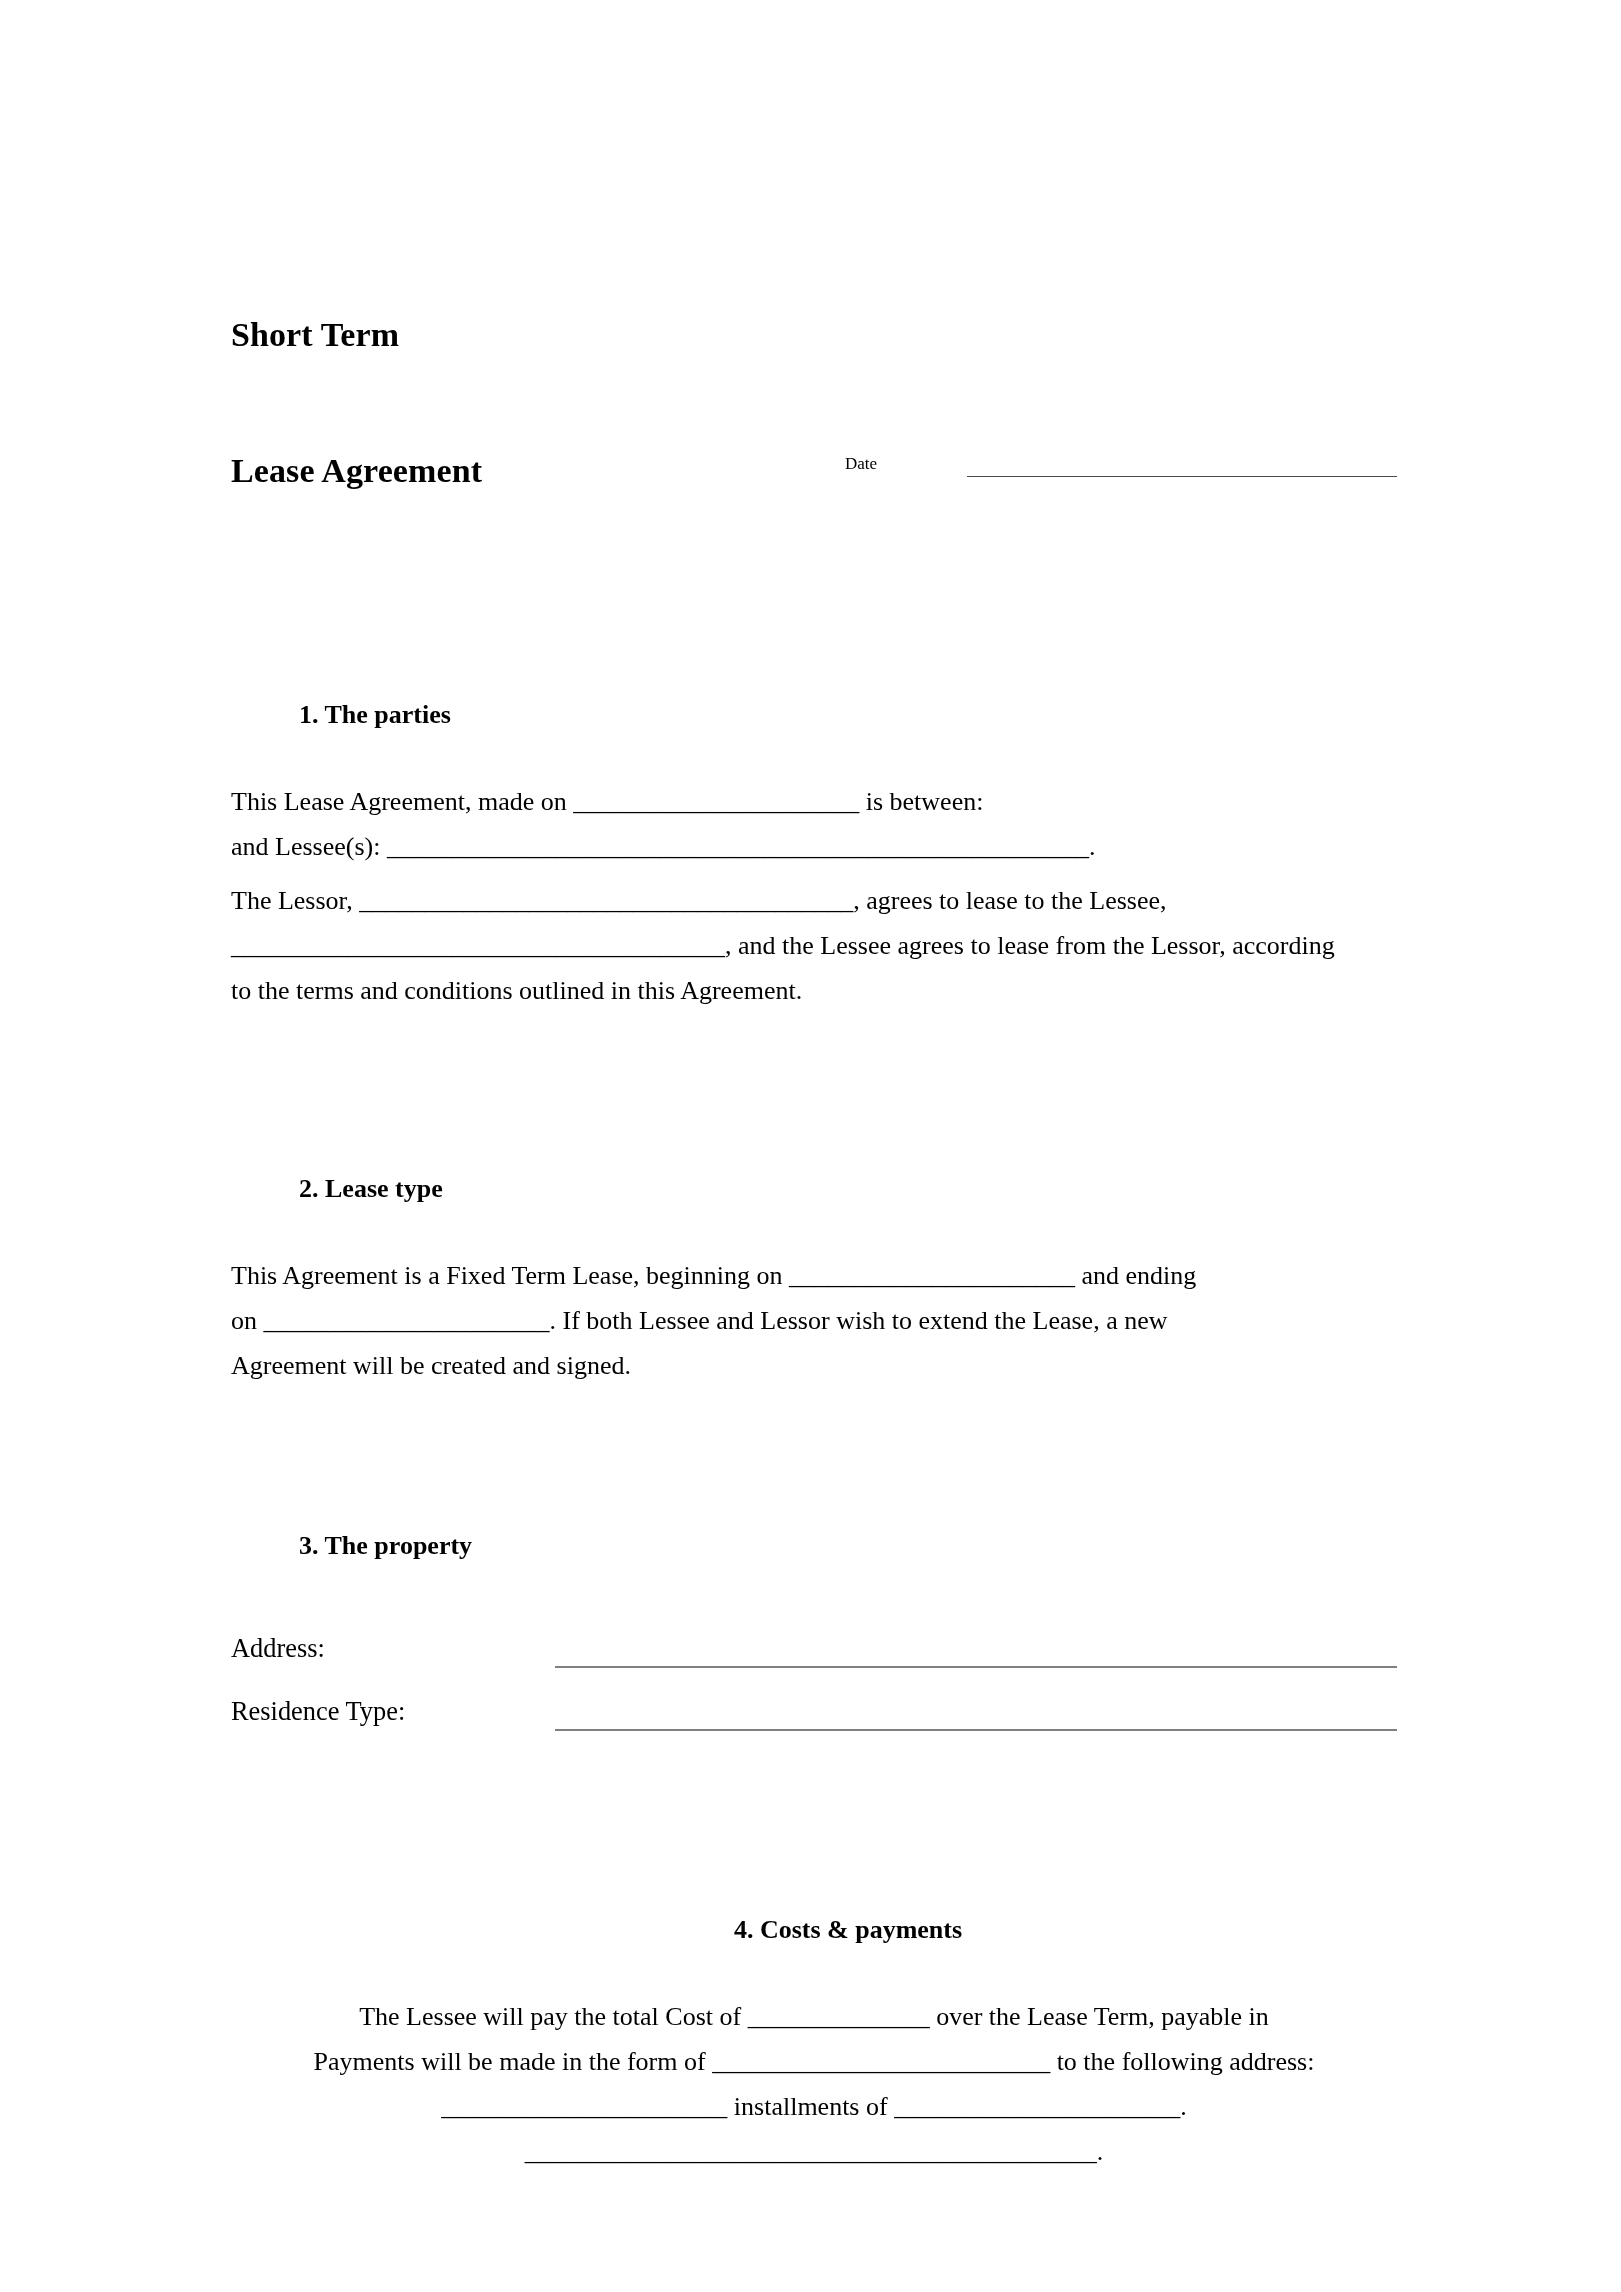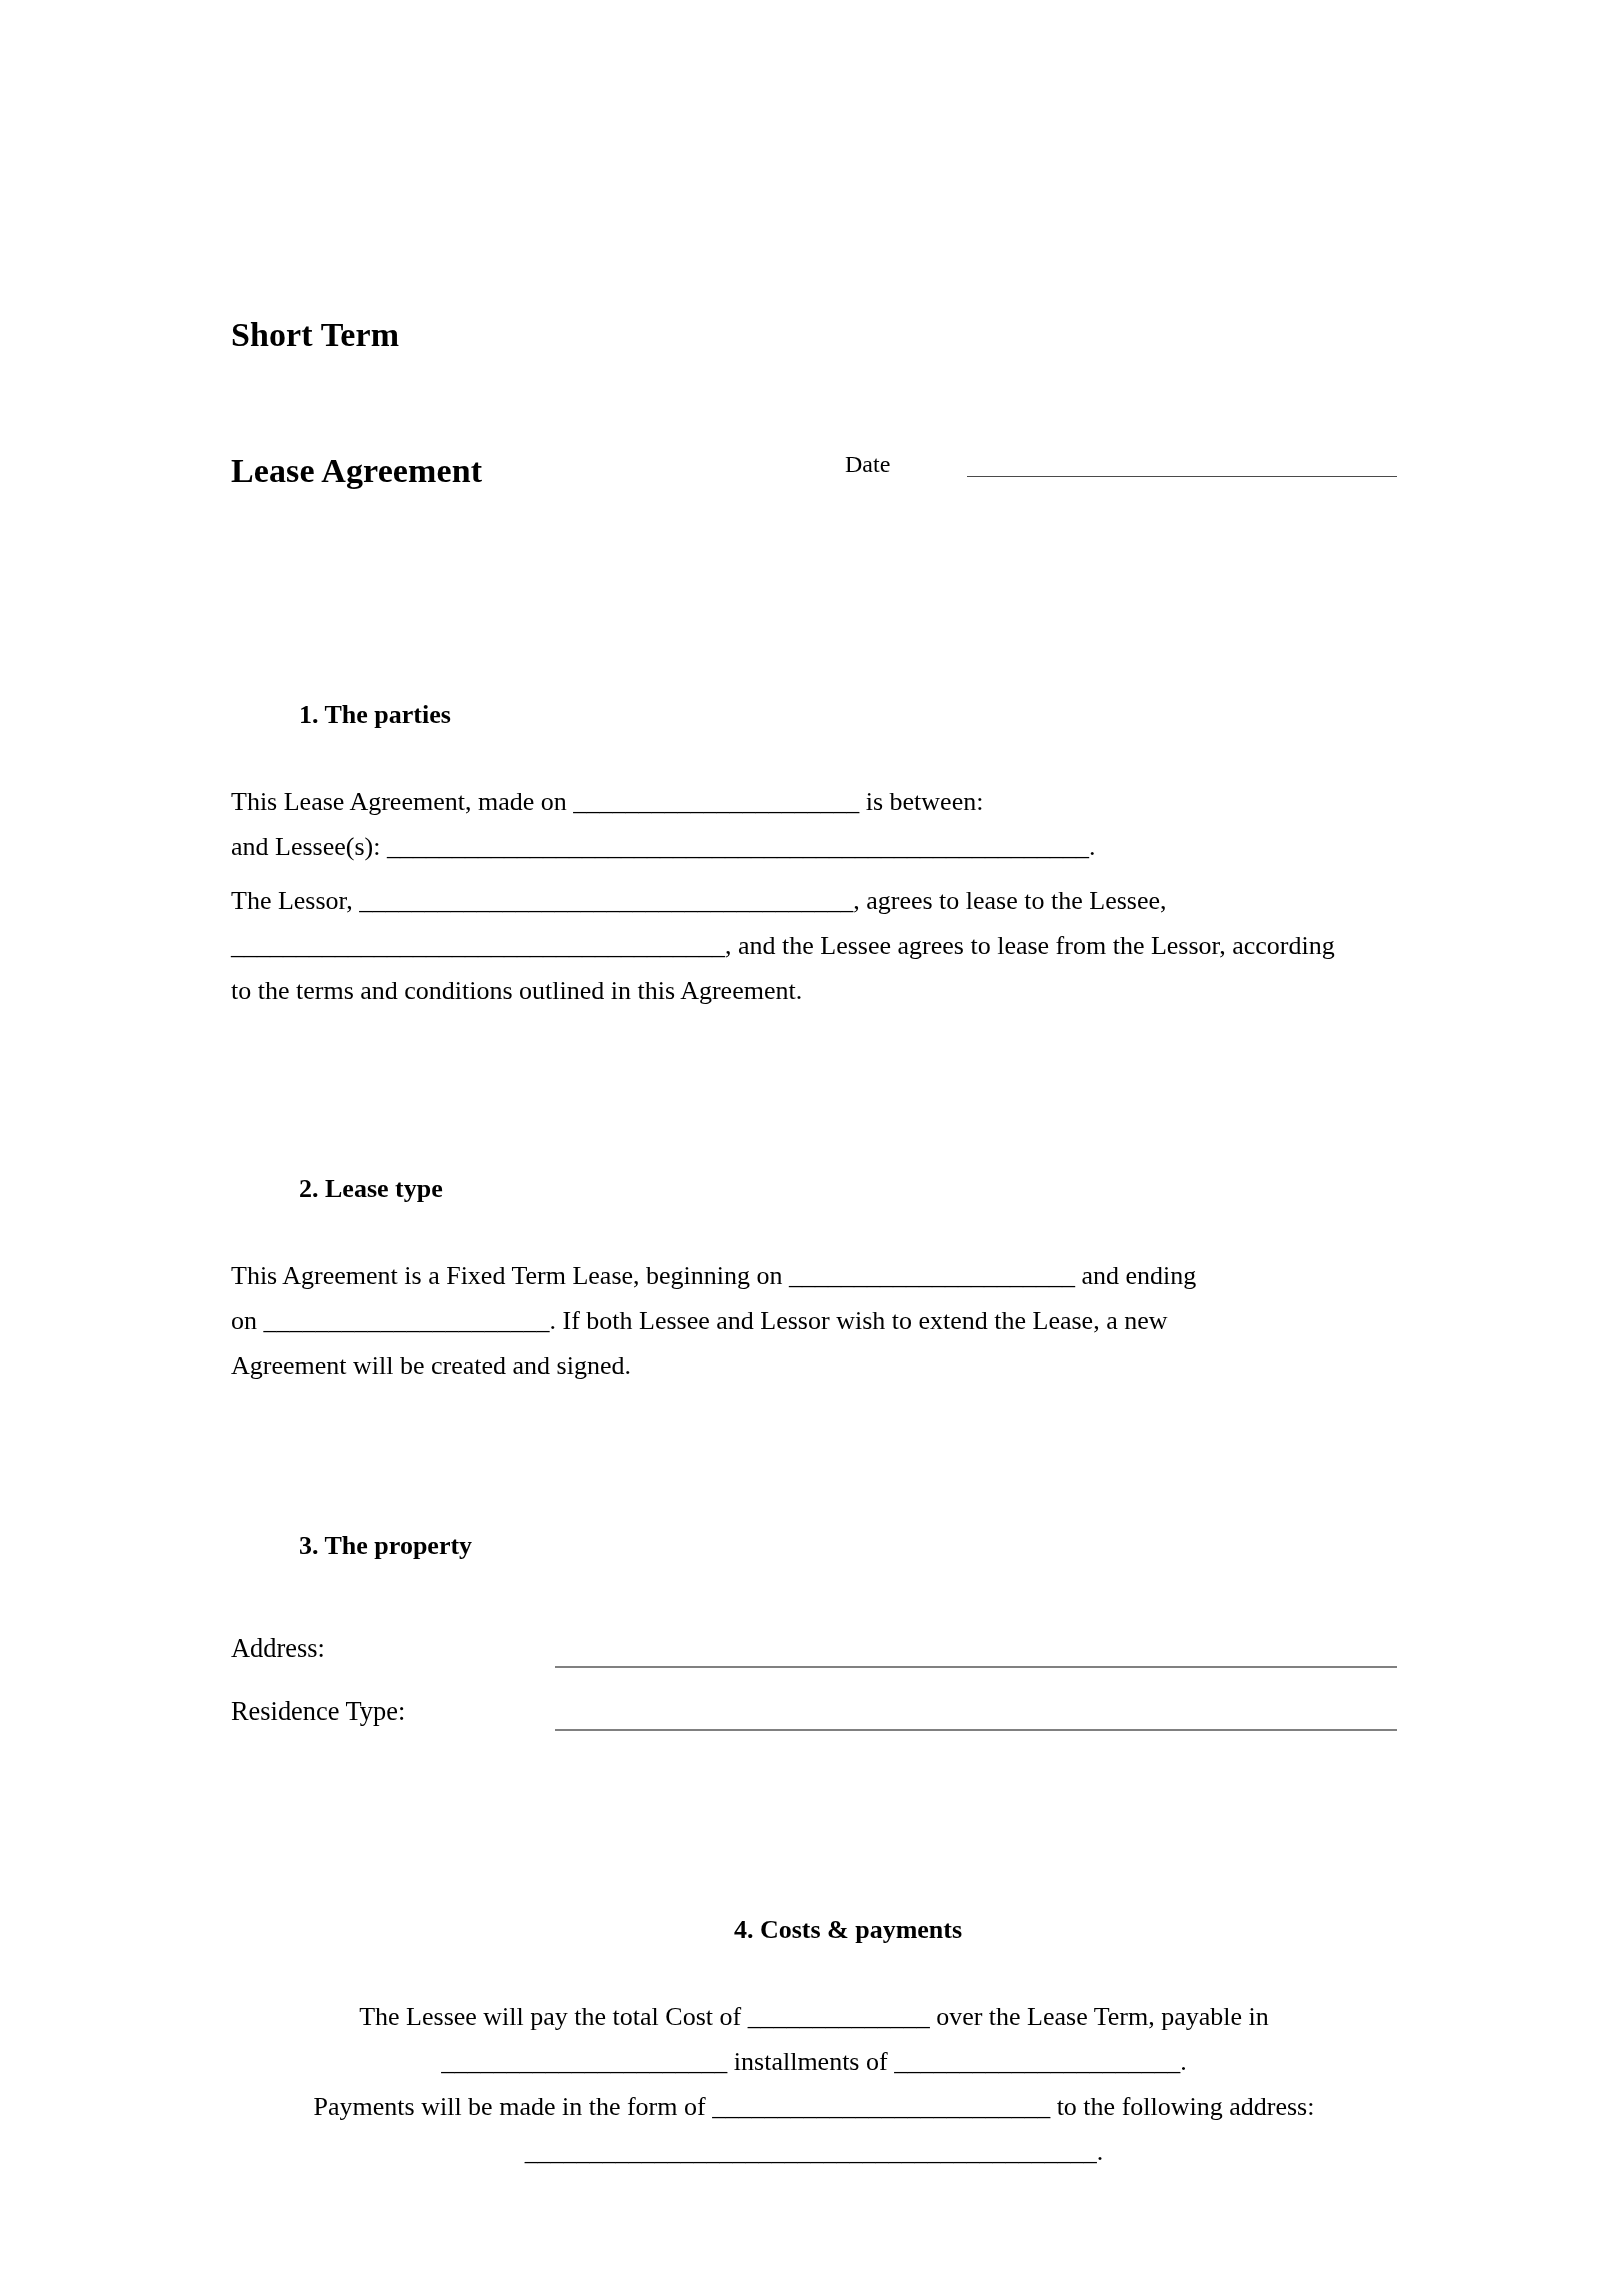--- a/index.html
+++ b/index.html
@@ -36,21 +36,21 @@
     position: absolute;
     left: 231px;
     top: 446px;
     width: 1166px;
     height: 36px;
   }
   .date-label {
     position: absolute;
     left: 614px;
     top: 0;
-    font-size: 24px;
+    font-size: 17px;
     line-height: 36px;
   }
   .date-rule {
     position: absolute;
     left: 736px;
     top: 30px;
     width: 430px;
     height: 0;
     border-top: 1.4px solid #4a4a4a;
   }
@@ -154,20 +154,20 @@
       <span class="field-label">Residence Type:</span>
       <div class="field-rule"></div>
     </div>
   </div>
 
   <div class="section" style="top: 1914px; text-align: center;">
     <div class="section-heading">4. Costs &amp; payments</div>
     <div class="gap-after-heading"></div>
     <div class="para">
       <div class="blank">The Lessee will pay the total Cost of ______________ over the Lease Term, payable in</div>
+      <div class="blank">Payments will be made in the form of __________________________ to the following address:</div>
       <div class="blank">______________________ installments of ______________________.</div>
-      <div class="blank">Payments will be made in the form of __________________________ to the following address:</div>
       <div class="blank">____________________________________________.</div>
     </div>
   </div>
 
 </div>
 
 
 </body></html>

